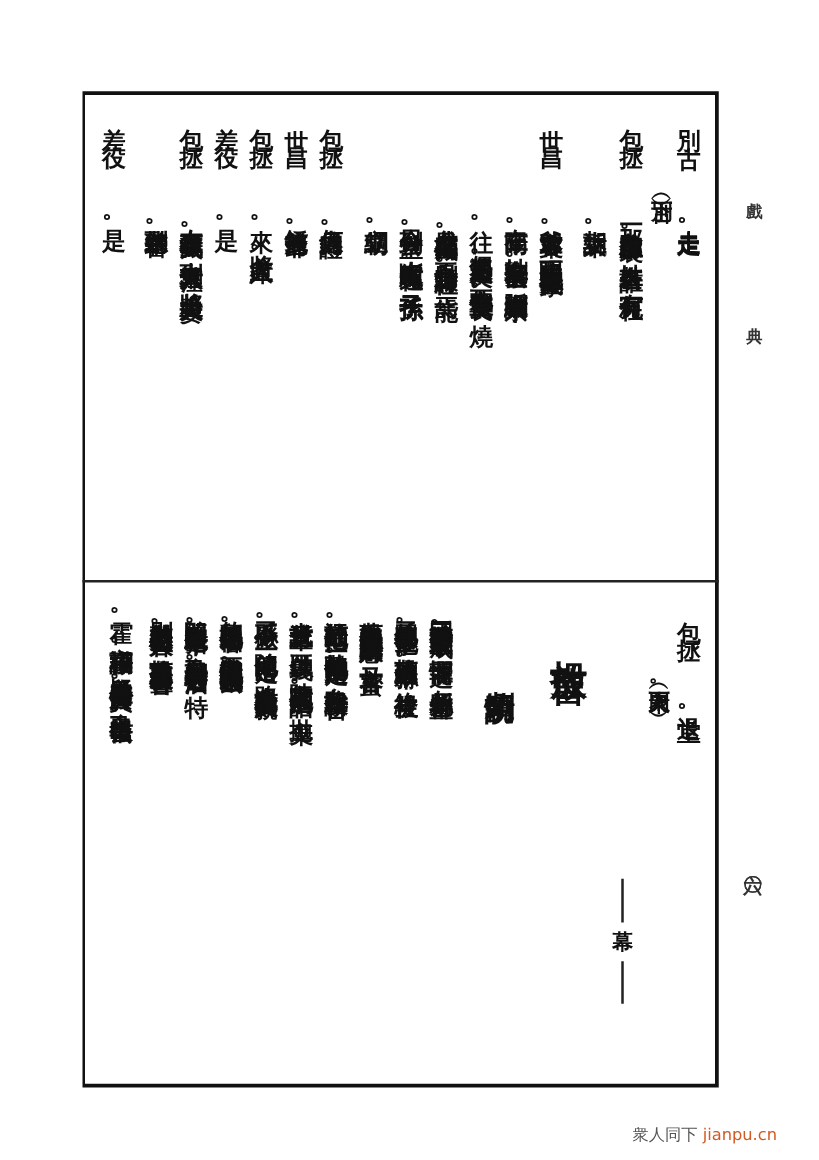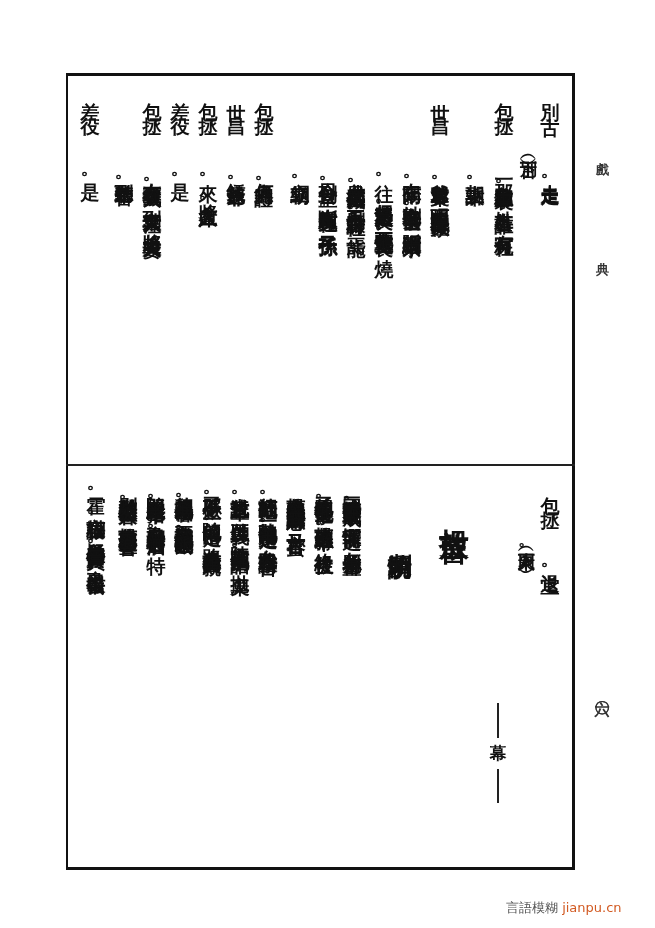--- a/index.html
+++ b/index.html
@@ -117,15 +117,15 @@
   <div class="col" style="left:258px; top:482px;">語的打動他。勸他隨他一路逃走。向各路諸侯聯合</div>
   <div class="col" style="left:230px; top:482px;">來討伐董卓。以伸正義。陳宮真的信了他的話。拋棄</div>
   <div class="col" style="left:202px; top:482px;">了縣令不做。隨他一同出走。路上遇着曹操的父親</div>
   <div class="col" style="left:174px; top:482px;">的拜把弟兄呂伯奢。定要邀他們到他家裏去吃飯。</div>
   <div class="col" style="left:146px; top:482px;">隨即叫家人殺猪宰羊。自己親身到前村去沽酒。特</div>
   <div class="col" style="left:118px; top:482px;">別慇懃的款待兩位客人。曹操忽聽見後面刀聲響</div>
   <div class="col" style="left:86px; top:482px;">霍。言語模糊。疑心呂伯奢貪圖厚賞。自己出去報信。</div>
 </div>
 
 <div class="watermark">
-  <span>言語模糊</span>
+  <span>衆人同下</span>
   <span class="latin">jianpu.cn</span>
 </div>
 
 </body></html>

